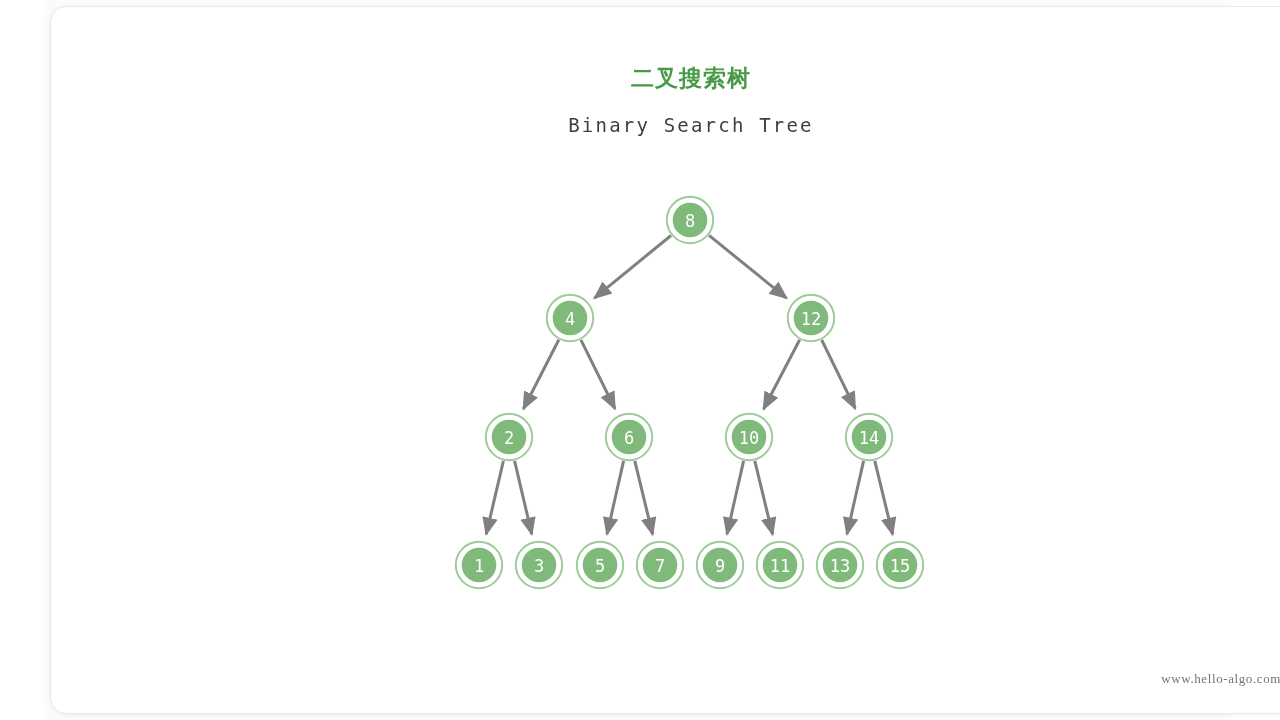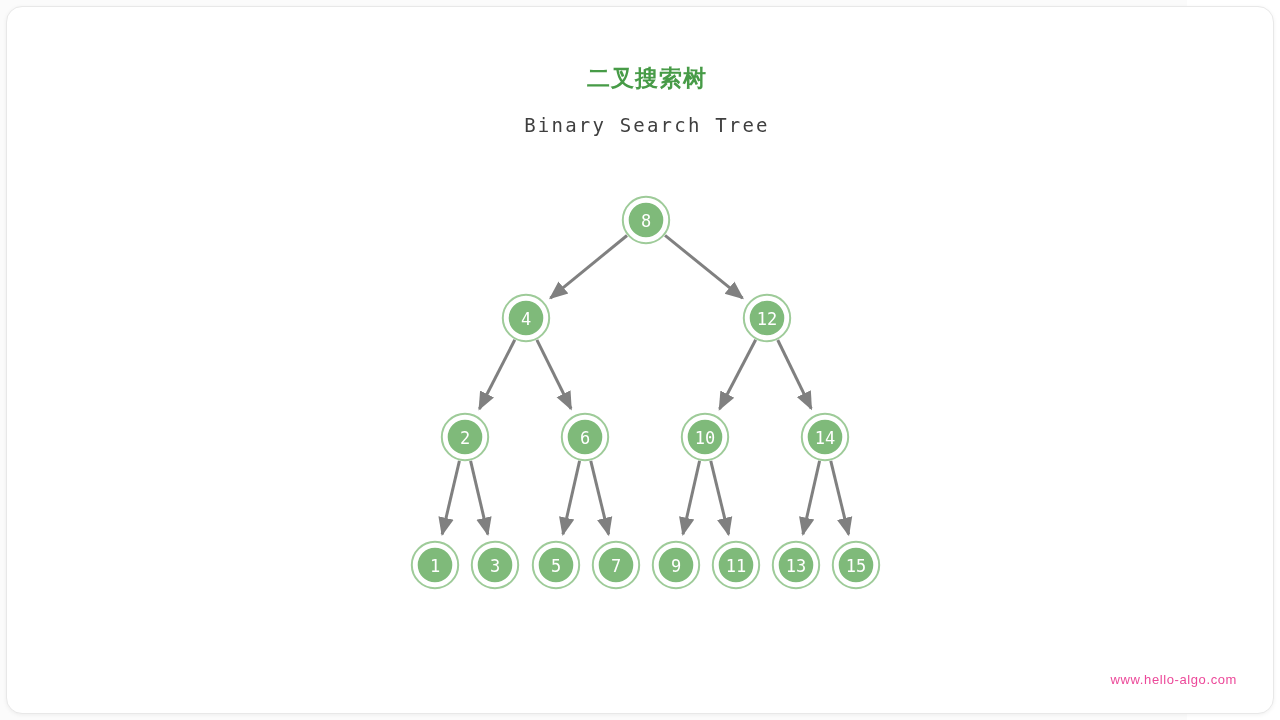--- a/index.html
+++ b/index.html
@@ -11,20 +11,21 @@
     width: 1280px;
     height: 720px;
     overflow: hidden;
     font-family: "Liberation Sans", sans-serif;
   }
   #page {
     position: relative;
     width: 1187px;
     height: 720px;
     background: #fbfbfb;
+    margin-left: 44px;
   }
   
   #card {
     position: absolute;
     left: 6px;
     top: 6px;
     width: 1268px;
     height: 708px;
     background: #ffffff;
     border-radius: 16px;
@@ -56,23 +57,23 @@
     color: #3f3f3f;
     letter-spacing: 2.2px;
     font-family: "DejaVu Sans Mono", monospace;
   }
   
   #watermark {
     position: absolute;
     right: 36px;
     bottom: 26px;
     font-size: 13px;
-    color: #ec4899;
+    color: #737373;
     letter-spacing: 0.6px;
-    font-family: Liberation Sans, sans-serif;
+    font-family: Liberation Serif, serif;
   }
   
   #tree-canvas {
     position: absolute;
     left: 0;
     top: 0;
     width: 1280px;
     height: 720px;
   }
   .node-circle {

